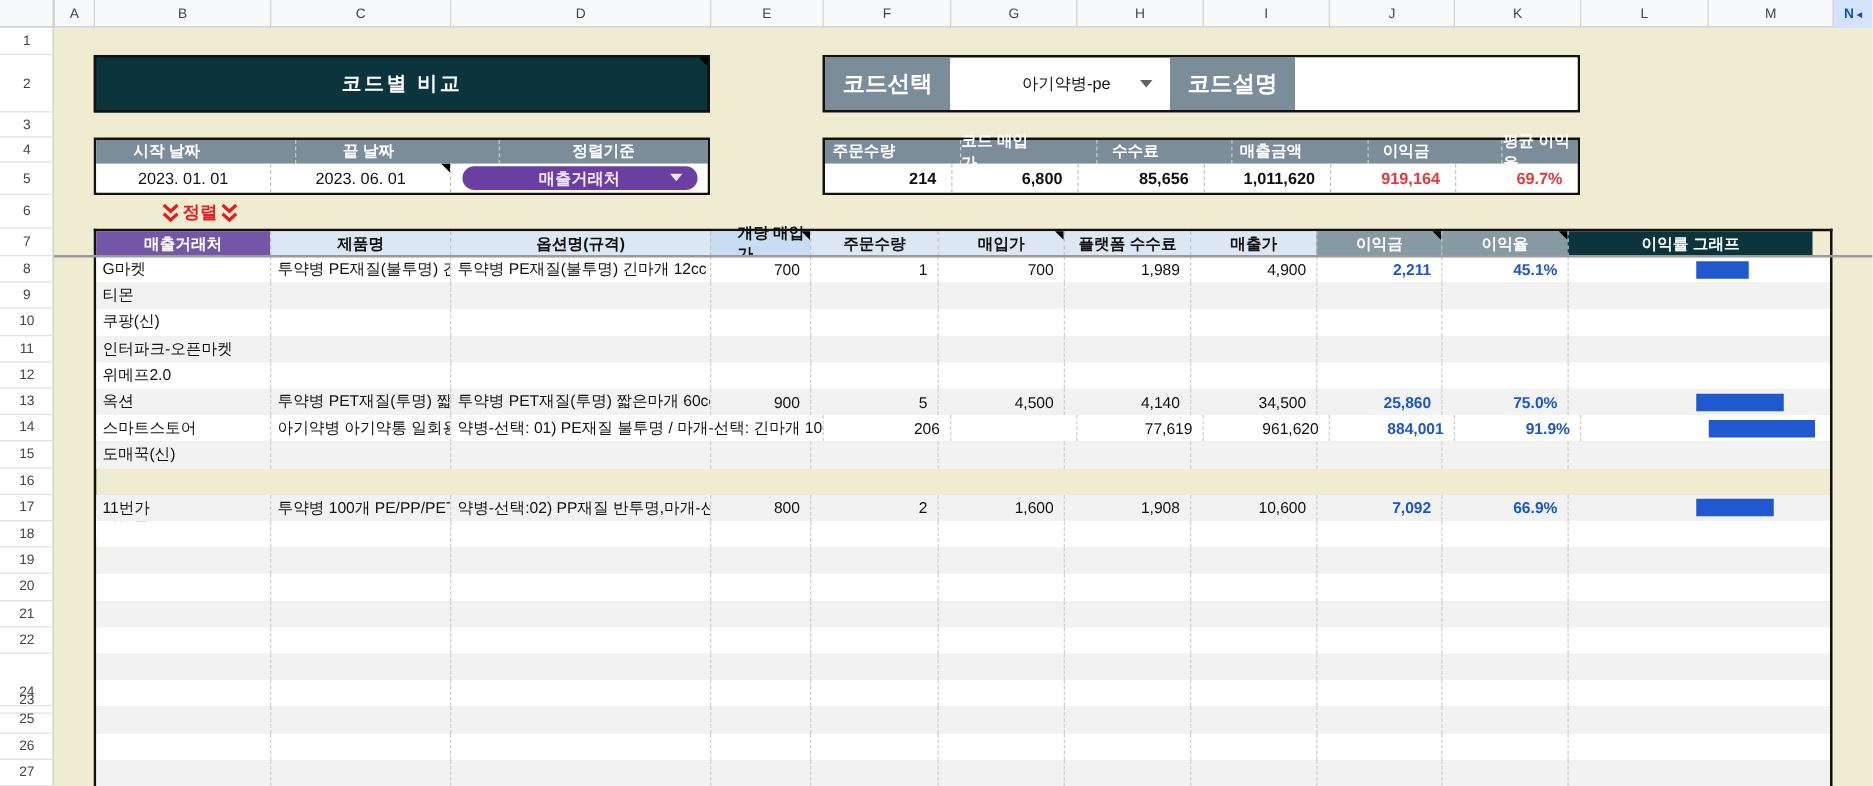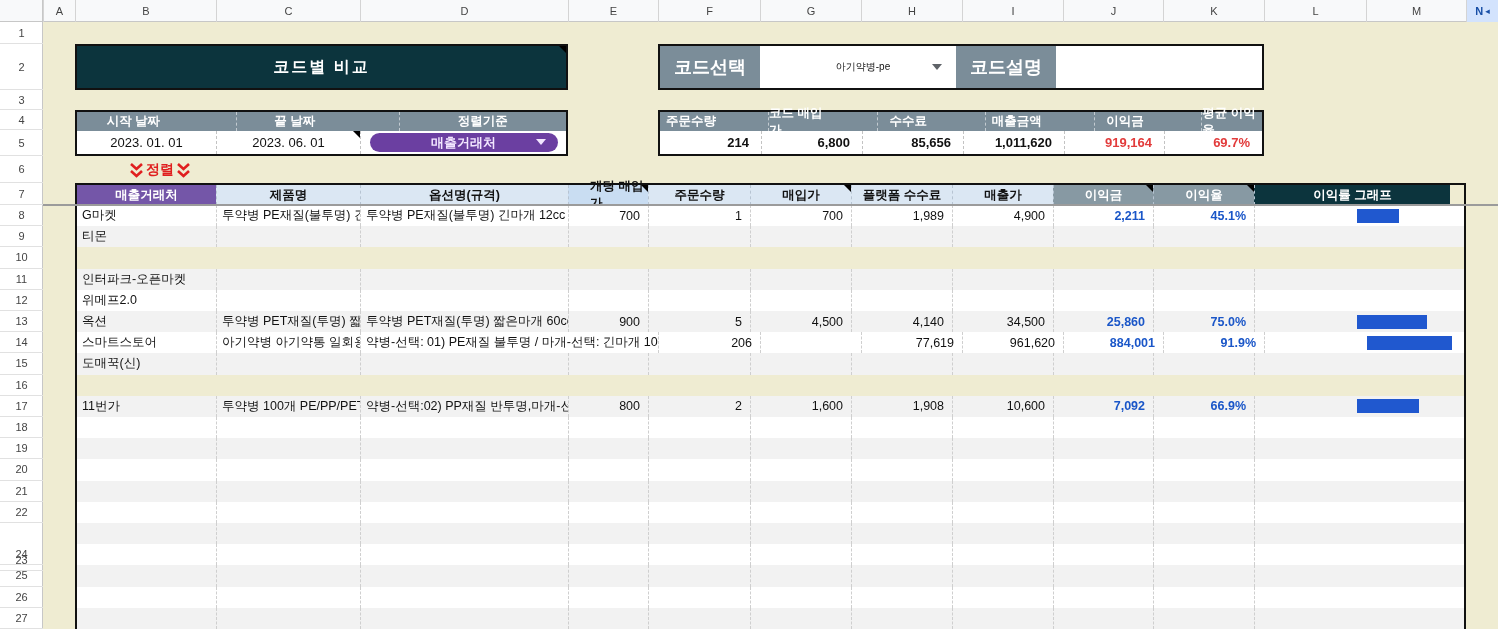--- a/index.html
+++ b/index.html
@@ -21,21 +21,21 @@
              display:flex; align-items:center; justify-content:center; }
   #freeze-line { left:0; top:204px; width:1498px; height:2px; background:#9b9b9b; z-index:25; }
 
   
   .blackbox { border:2px solid #111; }
   #title-box { left:75px; top:44px; width:493px; height:46px; background:#0c343d; color:#fff;
                display:flex; align-items:center; justify-content:center; font-size:16px; font-weight:bold; letter-spacing:2px; z-index:10;}
   #code-box { left:658px; top:44px; width:606px; height:46px; background:#fff; display:flex; z-index:10;}
   .slate-label { background:#7b8d99; color:#fff; font-weight:bold; font-size:18px; display:flex; align-items:center; justify-content:center; }
   #code-select-label { width:100px; }
-  #code-select-value { width:196px; display:flex; align-items:center; justify-content:center; font-size:10px; color:#111; position:relative;padding-left:10px; }
+  #code-select-value { width:176px; display:flex; align-items:center; justify-content:center; font-size:13px; color:#111; position:relative;padding-left:10px; }
   #code-desc-label { width:100px; }
   #code-desc-value { flex:1; background:#fff; }
   .dd-tri { width:0; height:0; border-left:5px solid transparent; border-right:5px solid transparent;
             border-top:6px solid #5f6368; position:absolute; right:14px; top:50%; margin-top:-3px; }
 
   #filter-box { left:75px; top:110px; width:493px; height:46px; background:#fff; z-index:10;}
   #summary-box { left:658px; top:110px; width:606px; height:46px; background:#fff; z-index:10;}
   .grp-head { display:flex; height:19px; background:#7b8d99;gap:46px; }
   .grp-head > div { color:#fff; font-weight:bold; font-size:12.5px; display:flex; align-items:center; justify-content:center;
                     border-left:1px dashed rgba(255,255,255,.55); }
@@ -264,20 +264,33 @@
       <div class="td cd tl"></div>
       <div class="td ce tr"></div>
       <div class="td cf tr"></div>
       <div class="td cg tr"></div>
       <div class="td ch tr"></div>
       <div class="td ci tr"></div>
       <div class="td cj tr blue"></div>
       <div class="td ck tr blue"></div>
       <div class="td cgraph"></div>
     </div>
+    <div class="trow" style="top: 42.4px; background: rgb(255, 255, 255);">
+      <div class="td cb tl">쿠팡(신)</div>
+      <div class="td cc tl"></div>
+      <div class="td cd tl"></div>
+      <div class="td ce tr"></div>
+      <div class="td cf tr"></div>
+      <div class="td cg tr"></div>
+      <div class="td ch tr"></div>
+      <div class="td ci tr"></div>
+      <div class="td cj tr blue"></div>
+      <div class="td ck tr blue"></div>
+      <div class="td cgraph"></div>
+    </div>
     <div class="trow" style="top: 63.6px; background: rgb(242, 242, 242);">
       <div class="td cb tl">인터파크-오픈마켓</div>
       <div class="td cc tl"></div>
       <div class="td cd tl"></div>
       <div class="td ce tr"></div>
       <div class="td cf tr"></div>
       <div class="td cg tr"></div>
       <div class="td ch tr"></div>
       <div class="td ci tr"></div>
       <div class="td cj tr blue"></div>

